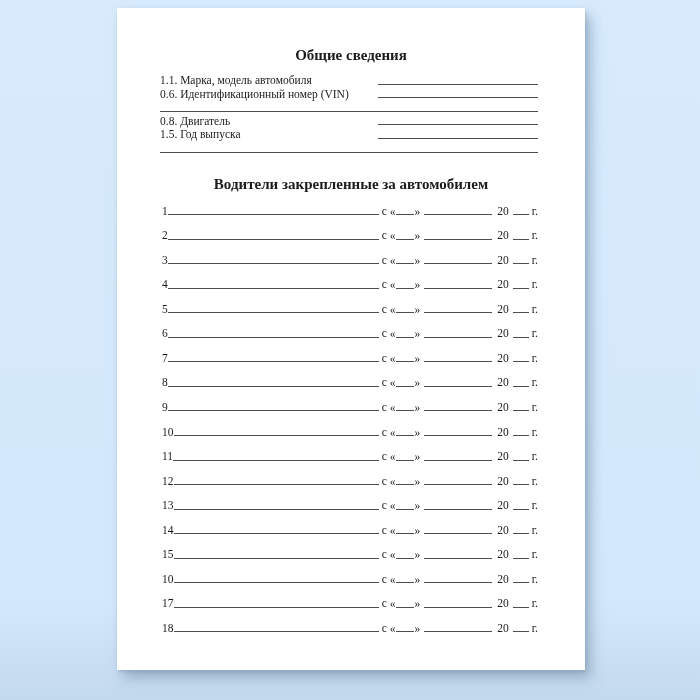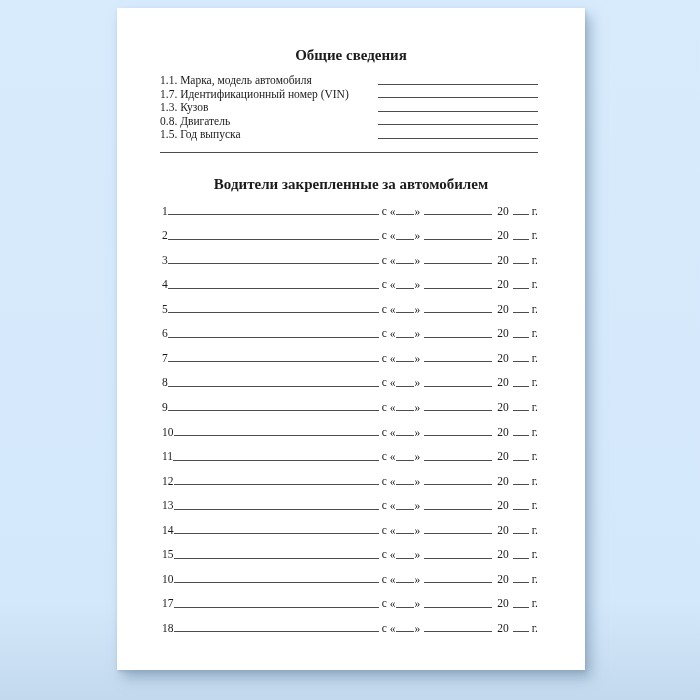--- a/index.html
+++ b/index.html
@@ -97,25 +97,24 @@
 
 <div class="canvas">
   <div class="paper">
     <h1 class="doc-title">Общие сведения</h1>
     <div class="fields">
         <div class="field-row">
           <span class="field-label">1.1. Марка, модель автомобиля</span>
           <span class="fline"></span>
         </div>
         <div class="field-row">
-          <span class="field-label">1.7. Идентификационный номер (VIN)</span>
+          <span class="field-label">0.6. Идентификационный номер (VIN)</span>
           <span class="fline"></span>
         </div>
         <div class="field-row">
-          <span class="field-label">1.3. Кузов</span>
           <span class="fline"></span>
         </div>
         <div class="field-row">
           <span class="field-label">0.8. Двигатель</span>
           <span class="fline"></span>
         </div>
         <div class="field-row">
           <span class="field-label">1.5. Год выпуска</span>
           <span class="fline"></span>
         </div>

